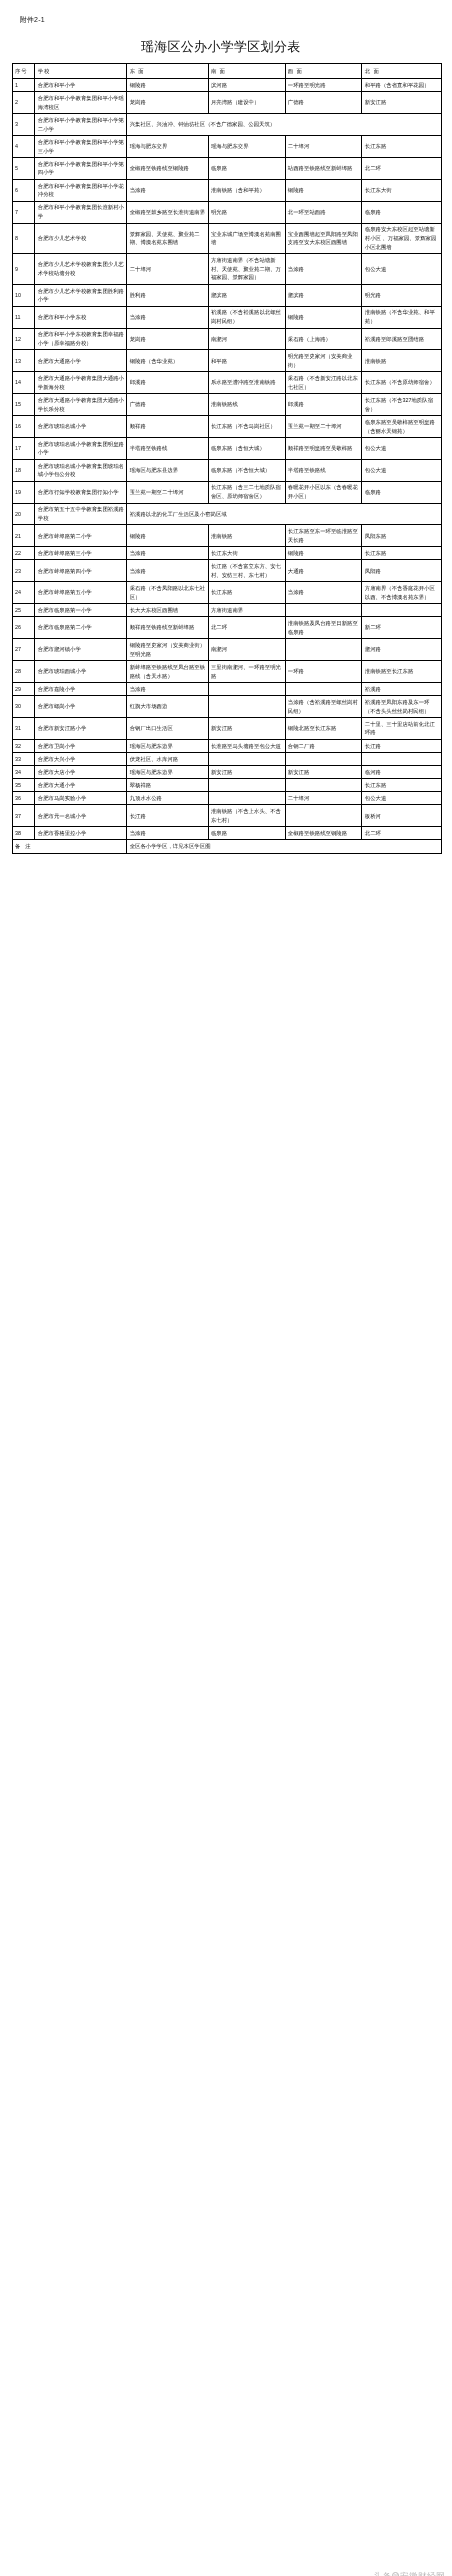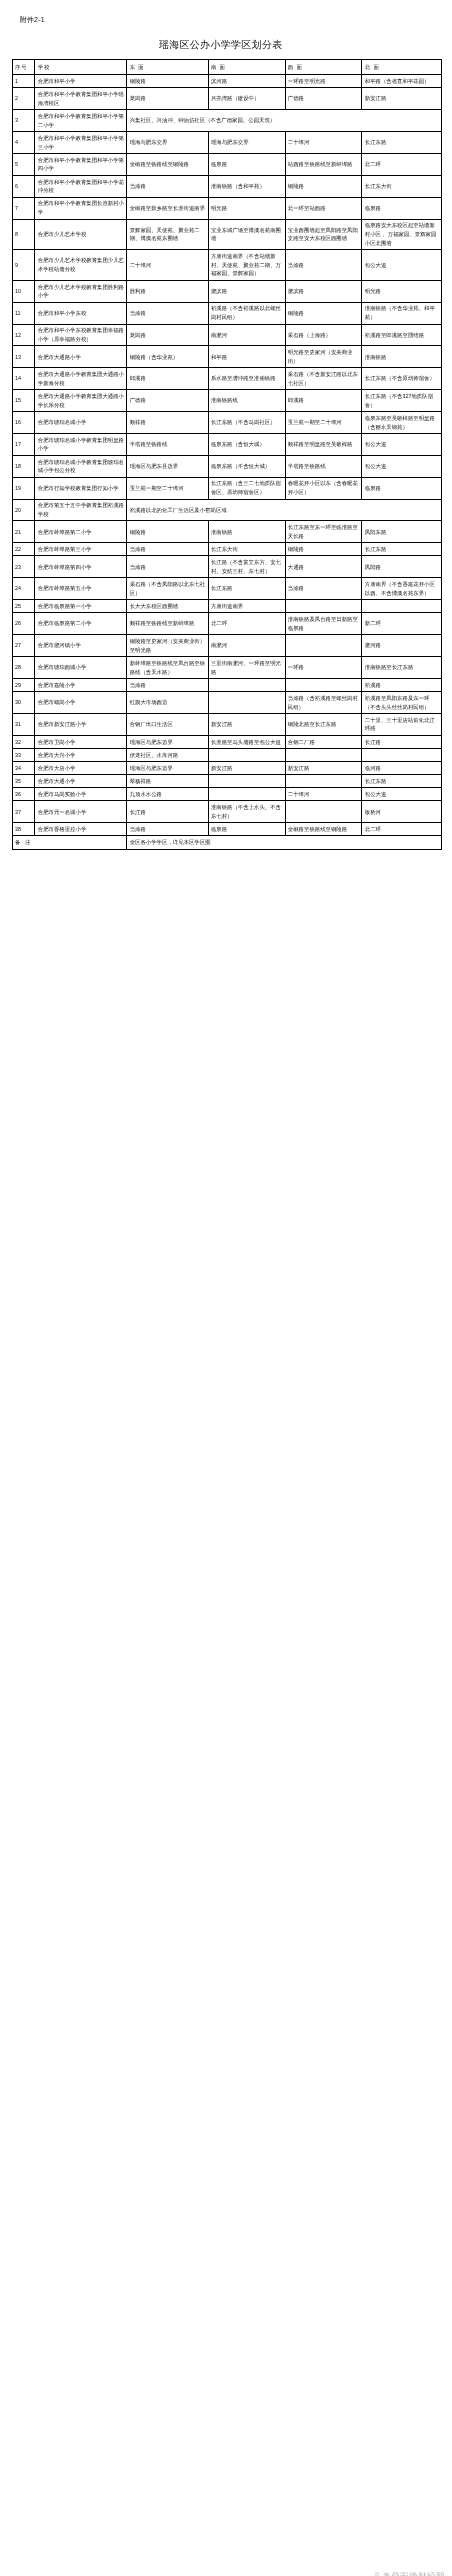--- a/index.html
+++ b/index.html
@@ -21,21 +21,21 @@
     background: #fff;
   }
   .attachment-label {
     font-size: 7px;
     margin: 15px 0 0 19.7px;
     letter-spacing: 0.2px;
     color: #111;
   }
   .doc-title {
     text-align: center;
-    font-size: 10px;
+    font-size: 13px;
     margin: 12.7px 0 7px 0;
     letter-spacing: 0.3px;
     color: #111;
     padding-right: 11.6px;
   }
   table.district-table {
     border-collapse: collapse;
     width: 430px;
     margin: 0 0 0 11.6px;
     table-layout: fixed;

